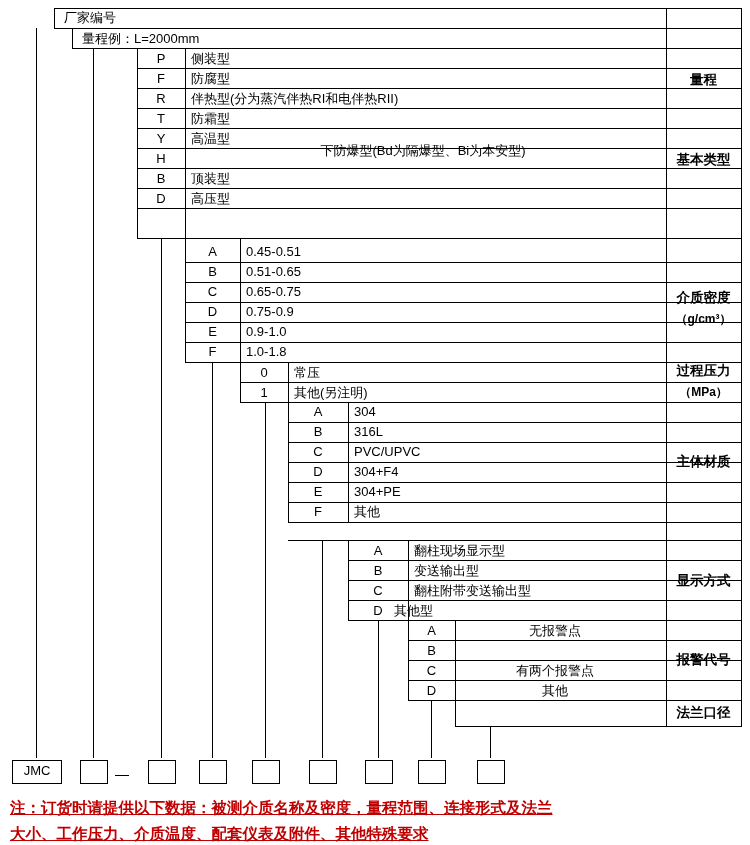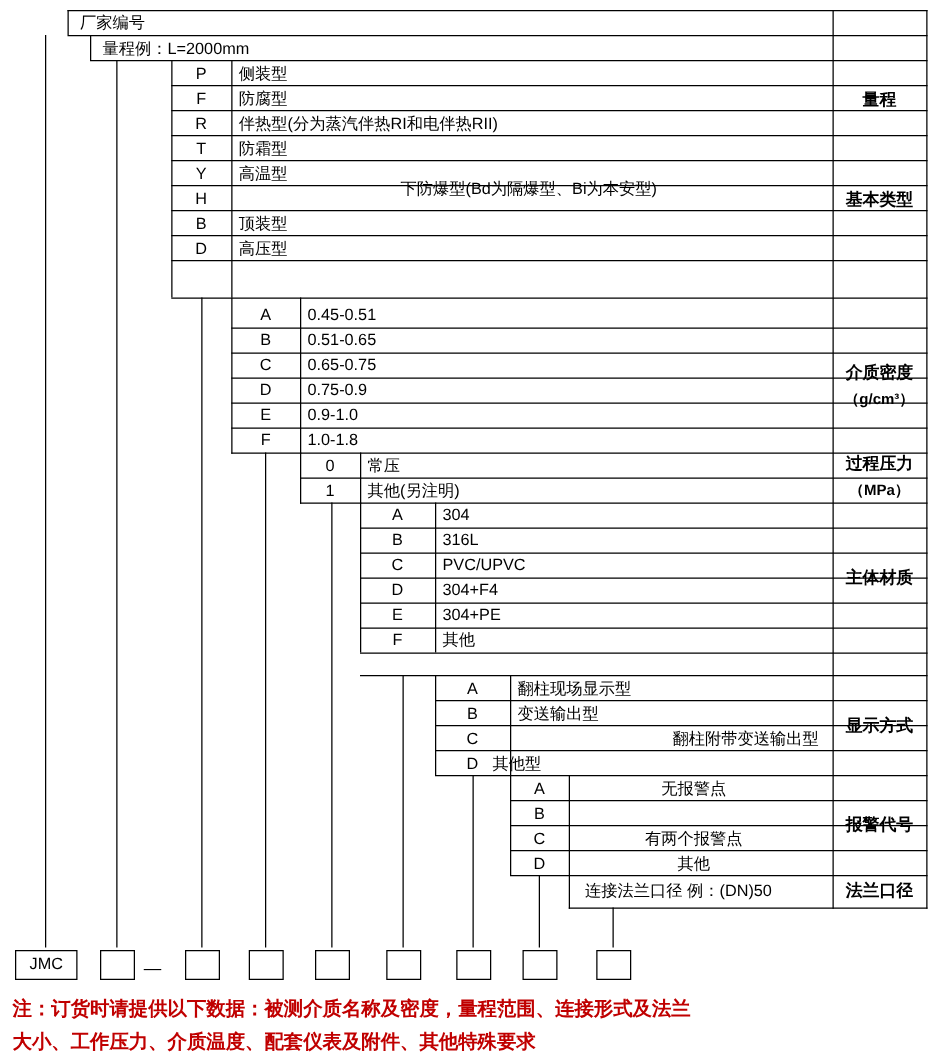--- a/index.html
+++ b/index.html
@@ -64,20 +64,21 @@
     font-size: 14px;
     line-height: 14px;
   }
   .note {
     position: absolute;
     color: #c00000;
     font-weight: bold;
     font-size: 15.5px;
     line-height: 26px;
     white-space: nowrap;
+    text-decoration: underline;
   }
 </style>
 </head>
 <body>
 
 <div id="sheet">
 
   <div class="hline" style="left:54px; top:8px; width:688px;"></div>
 
   <div class="vline" style="left:741px; top:8px; height:719px;"></div>
@@ -212,21 +213,21 @@
 
   <div class="cell code" style="left:348px; top:541px; width:60px;">A</div>
   <div class="cell desc" style="left:408px; top:541px; width:247px;">翻柱现场显示型</div>
   <div class="hline" style="left:348px; top:560px; width:394px;"></div>
 
   <div class="cell code" style="left:348px; top:561px; width:60px;">B</div>
   <div class="cell desc" style="left:408px; top:561px; width:247px;">变送输出型</div>
   <div class="hline" style="left:348px; top:580px; width:394px;"></div>
 
   <div class="cell code" style="left:348px; top:581px; width:60px;">C</div>
-  <div class="cell desc" style="left:408px; top:581px; width:247px;text-align:right;">翻柱附带变送输出型</div>
+  <div class="cell desc" style="left:408px; top:581px; width:247px;">翻柱附带变送输出型</div>
   <div class="hline" style="left:348px; top:600px; width:394px;"></div>
 
   <div class="cell code" style="left:348px; top:601px; width:60px;">D</div>
   <div class="cell desc" style="left:388px; top:601px; width:247px;">其他型</div>
   <div class="hline" style="left:348px; top:620px; width:394px;"></div>
 
   <div class="cell rowlabel" style="left:666px; top:571px; width:75px;">显示方式</div>
 
   <div class="vline" style="left:408px; top:620px; height:80px;"></div>
   <div class="vline" style="left:455px; top:620px; height:80px;"></div>
@@ -242,21 +243,20 @@
   <div class="cell desc" style="left:455px; top:661px; width:200px; text-align:center; padding-left:0;">有两个报警点</div>
   <div class="hline" style="left:408px; top:680px; width:334px;"></div>
 
   <div class="cell code" style="left:408px; top:681px; width:47px;">D</div>
   <div class="cell desc" style="left:455px; top:681px; width:200px; text-align:center; padding-left:0;">其他</div>
   <div class="hline" style="left:408px; top:700px; width:334px;"></div>
 
   <div class="cell rowlabel" style="left:666px; top:650px; width:75px;">报警代号</div>
 
   <div class="vline" style="left:455px; top:700px; height:27px;"></div>
-  <div class="cell desc" style="left:462px; top:703px; width:200px;">连接法兰口径 例：(DN)50</div>
   <div class="hline" style="left:455px; top:726px; width:287px;"></div>
   <div class="cell rowlabel" style="left:666px; top:703px; width:75px;">法兰口径</div>
 
   <div class="vline" style="left:36px; top:28px; height:730px;"></div>
   <div class="vline" style="left:93px; top:48px; height:710px;"></div>
   <div class="vline" style="left:161px; top:238px; height:520px;"></div>
   <div class="vline" style="left:212px; top:362px; height:396px;"></div>
   <div class="vline" style="left:265px; top:402px; height:356px;"></div>
   <div class="vline" style="left:322px; top:540px; height:218px;"></div>
   <div class="vline" style="left:378px; top:620px; height:138px;"></div>

